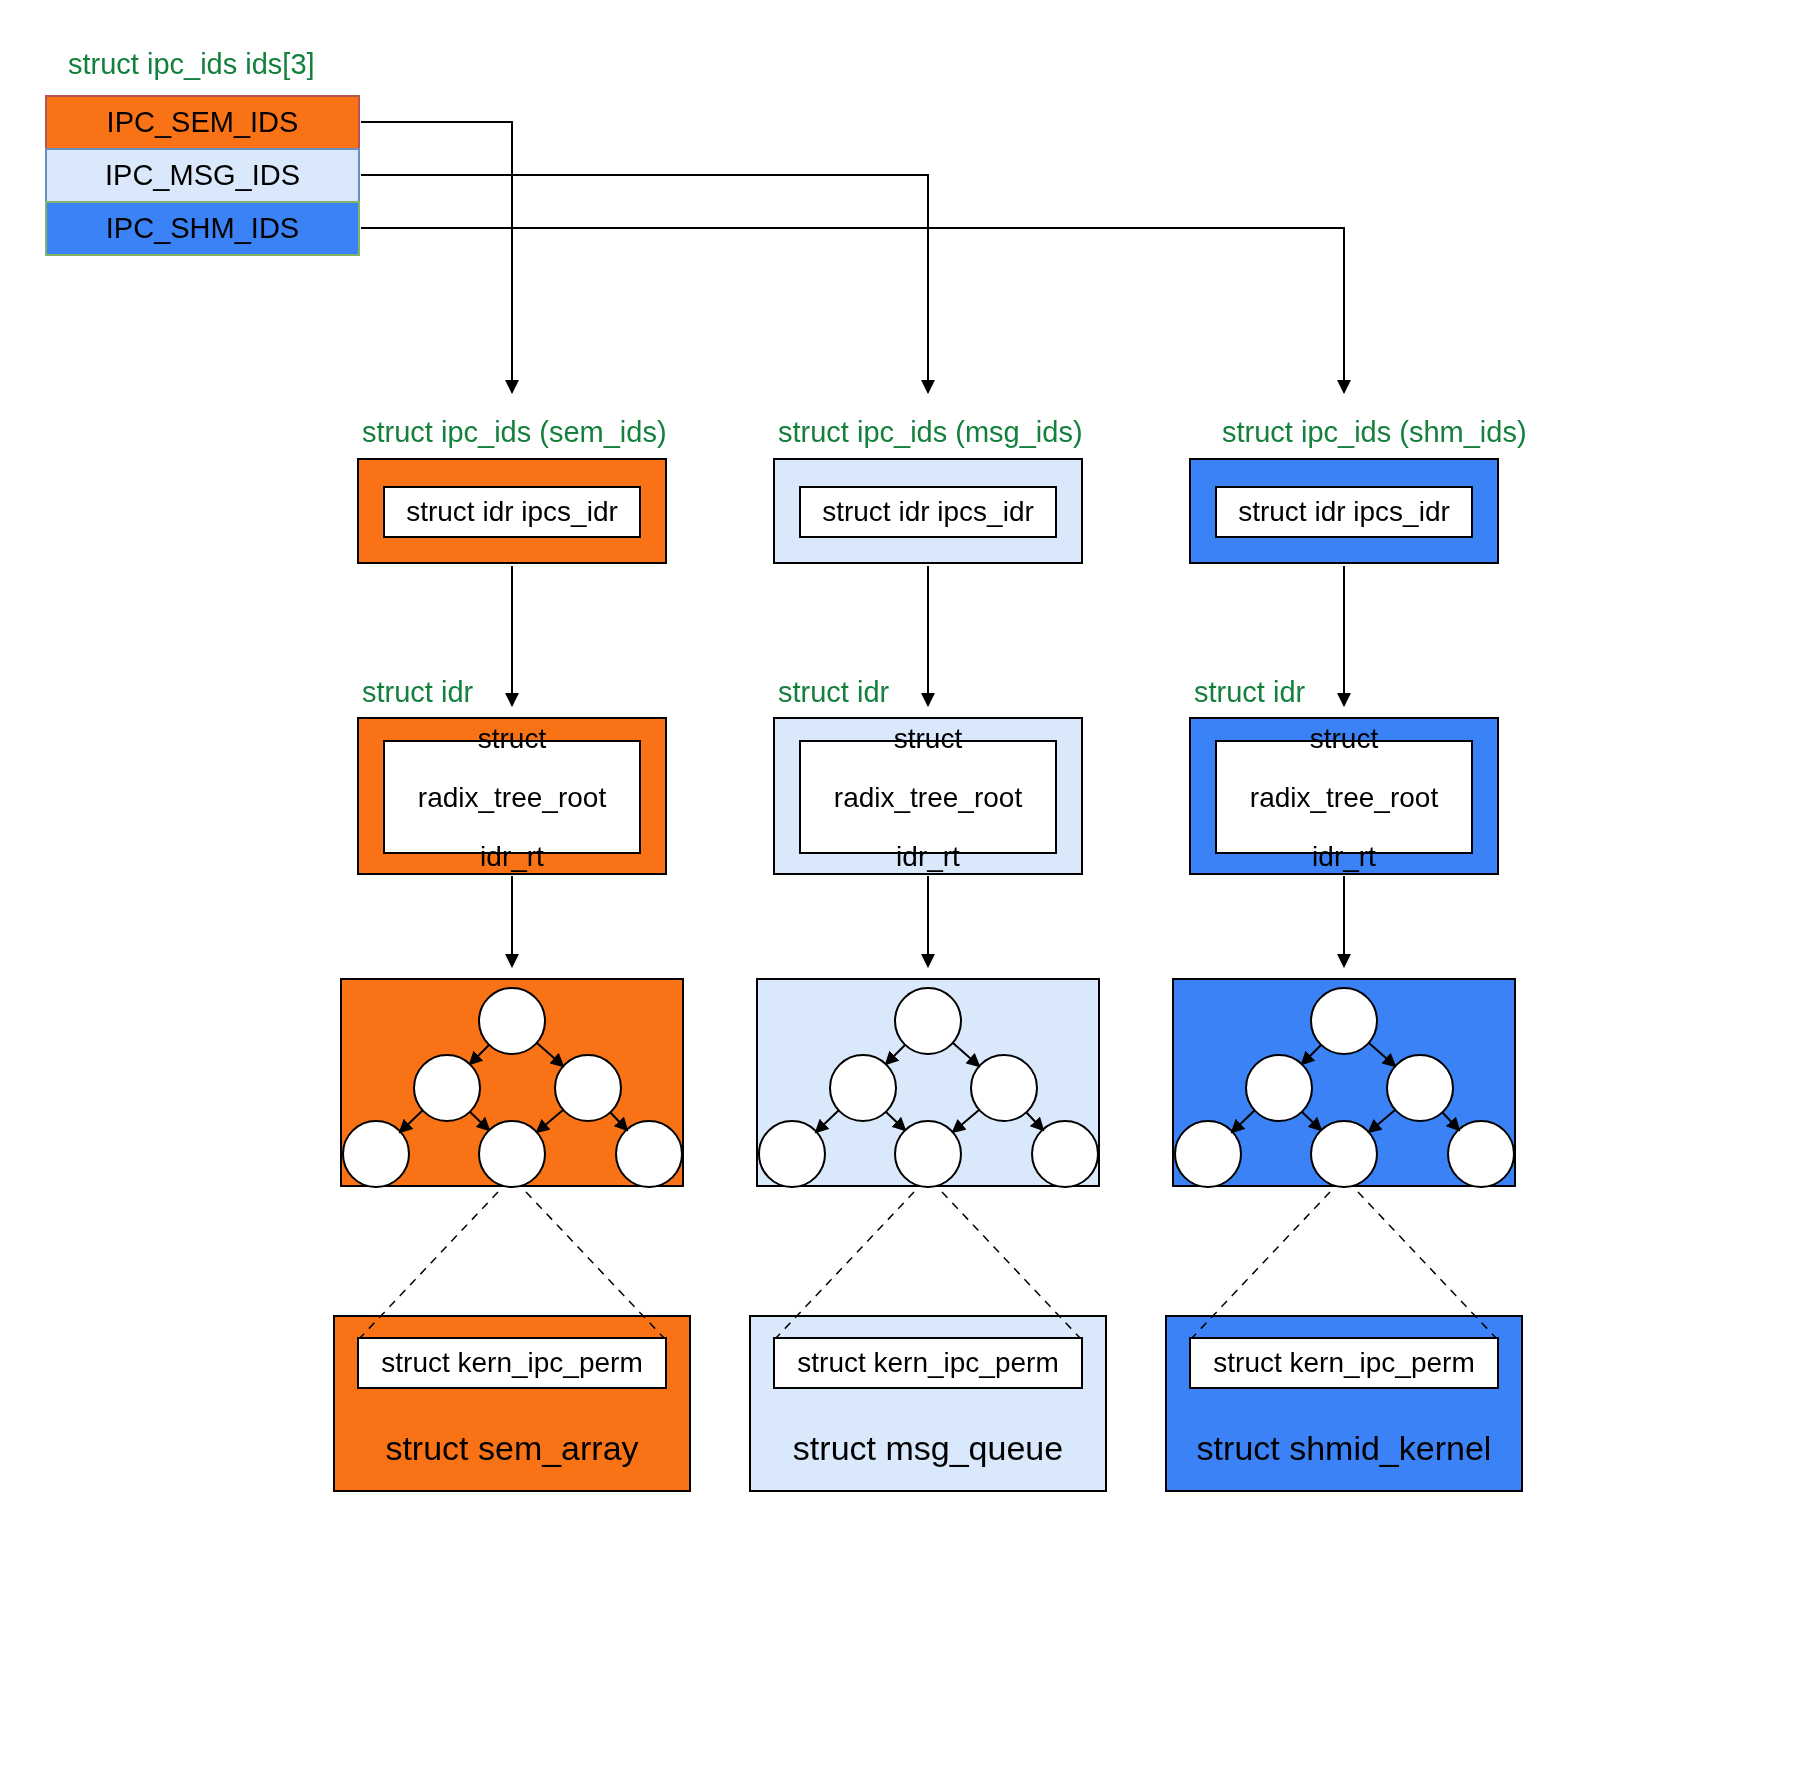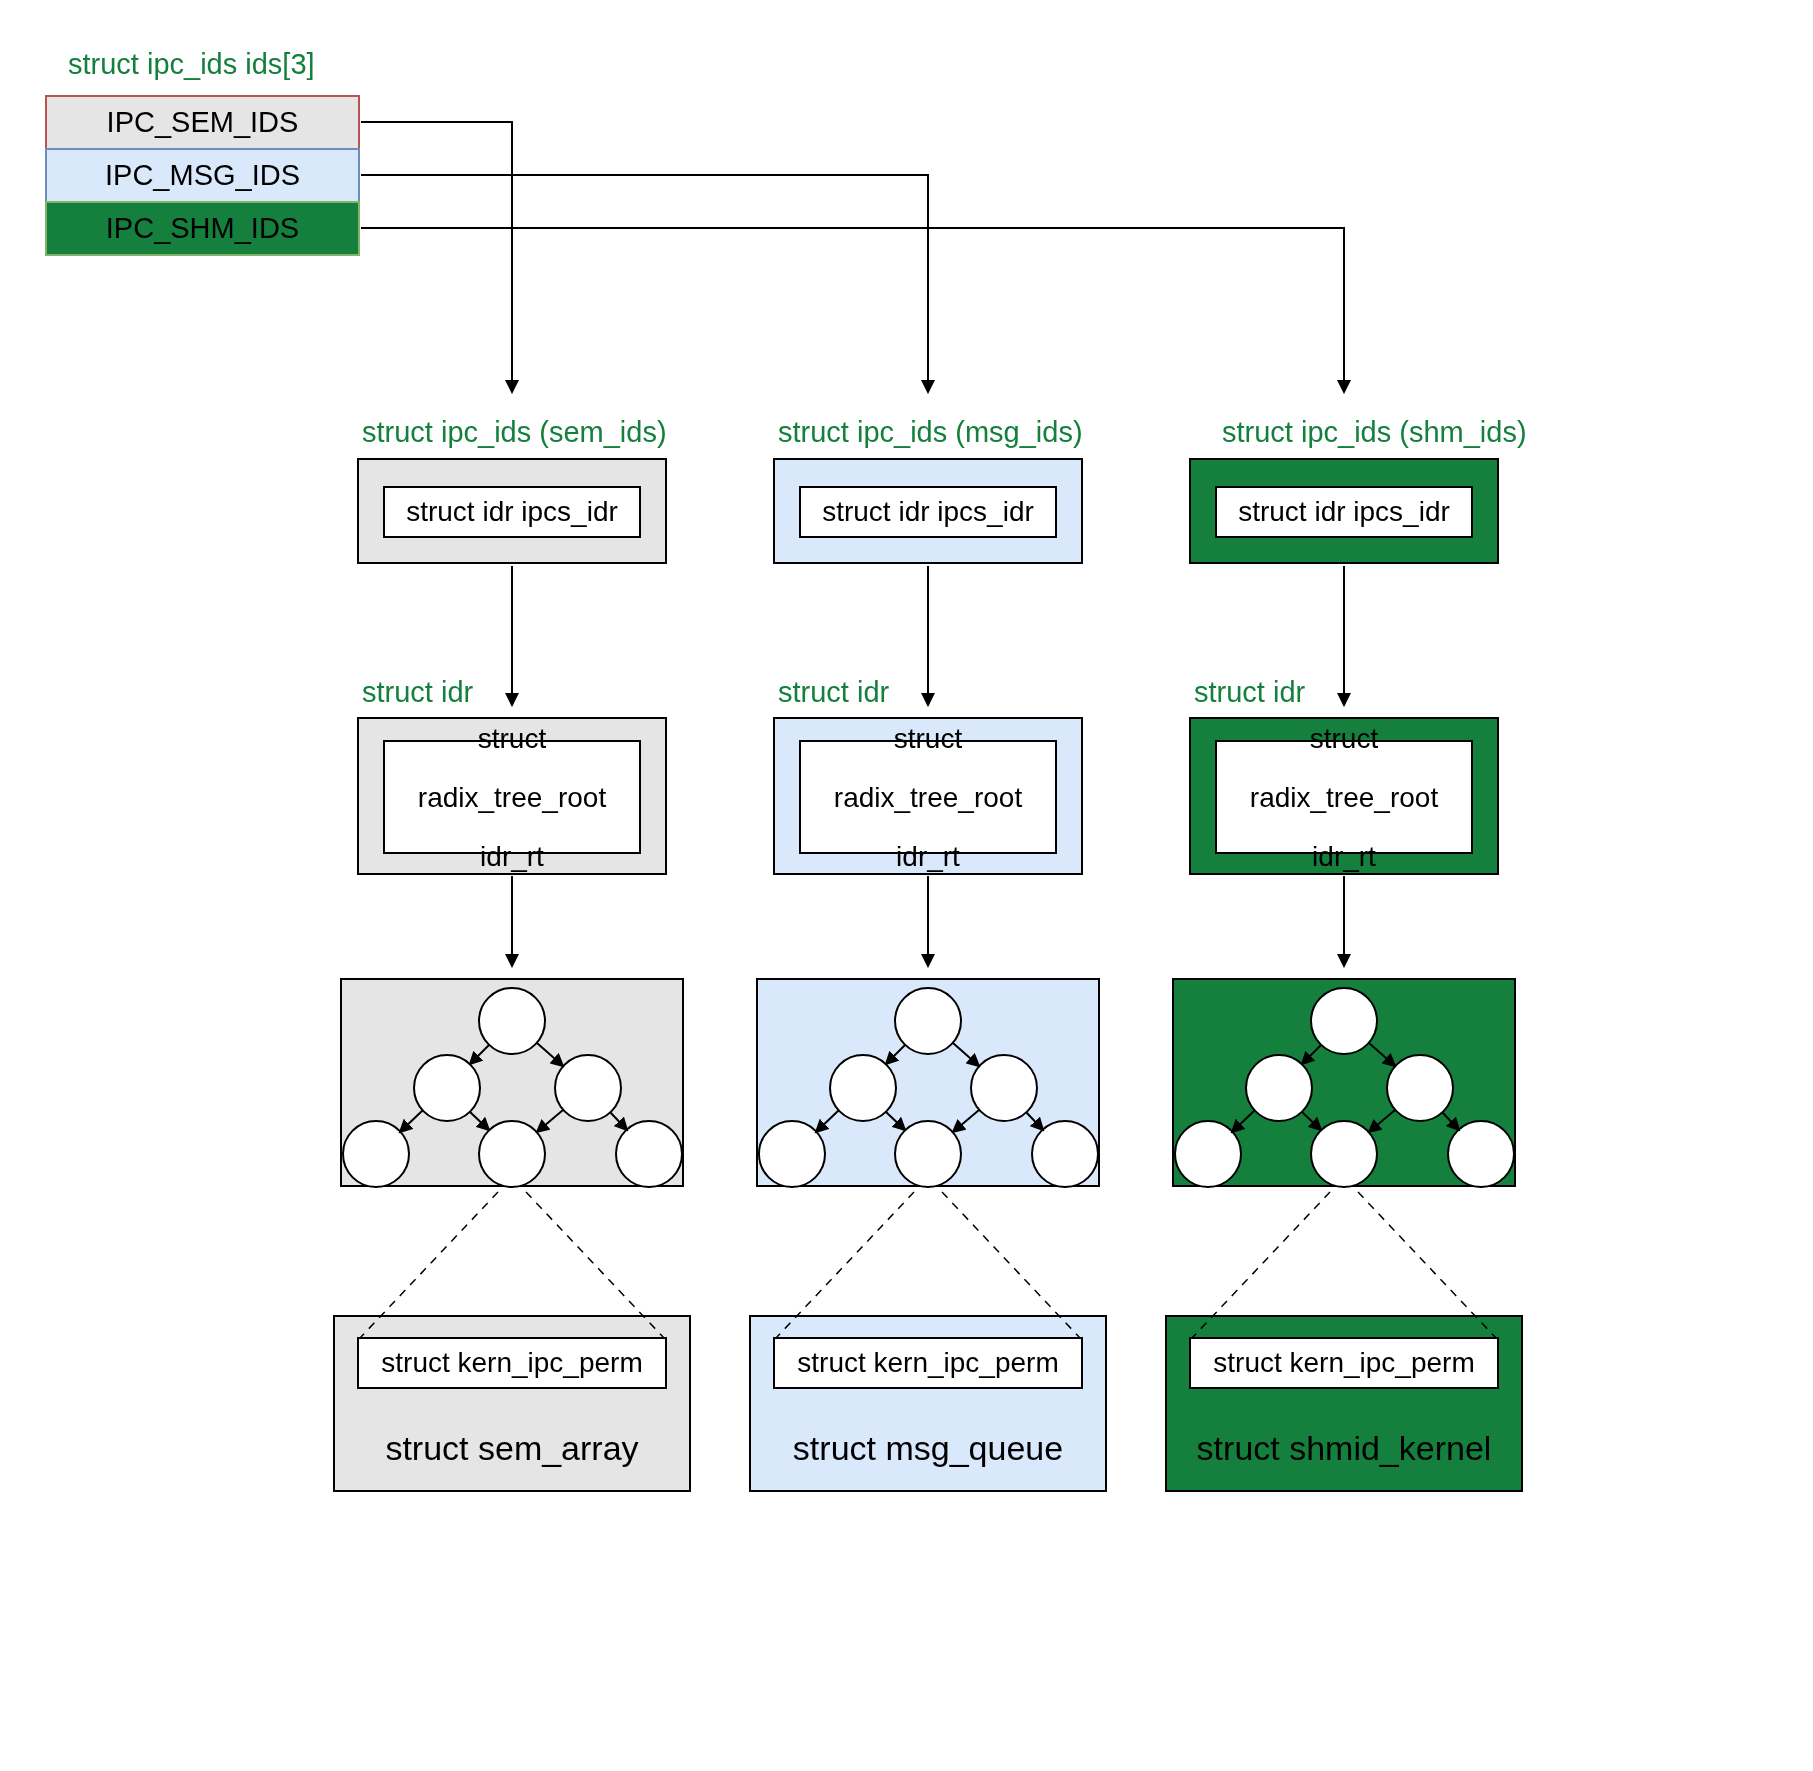--- a/index.html
+++ b/index.html
@@ -26,23 +26,23 @@
     left: 45px;
     width: 315px;
     height: 55px;
     border: 2px solid #000;
     display: flex;
     align-items: center;
     justify-content: center;
     font-size: 29px;
   }
 
-  .sem { background: #e5e5e5; border-color: #b85450; }
+  .sem { background: #f97316; border-color: #b85450; }
   .msg { background: #dae8fc; border-color: #6c8ebf; }
-  .shm { background: #15803d; border-color: #82b366; }
+  .shm { background: #3b82f6; border-color: #82b366; }
 
   .box {
     position: absolute;
     border: 2px solid #000;
   }
 
   .inner {
     position: absolute;
     background: #ffffff;
     border: 2px solid #000;

